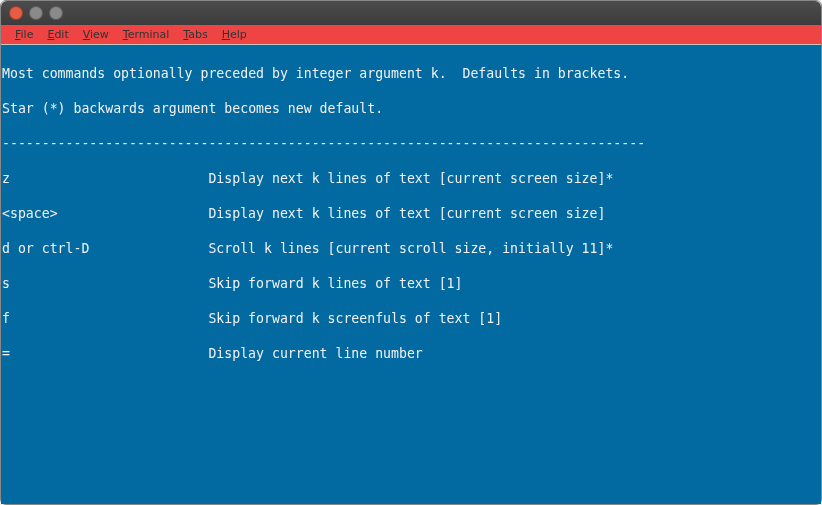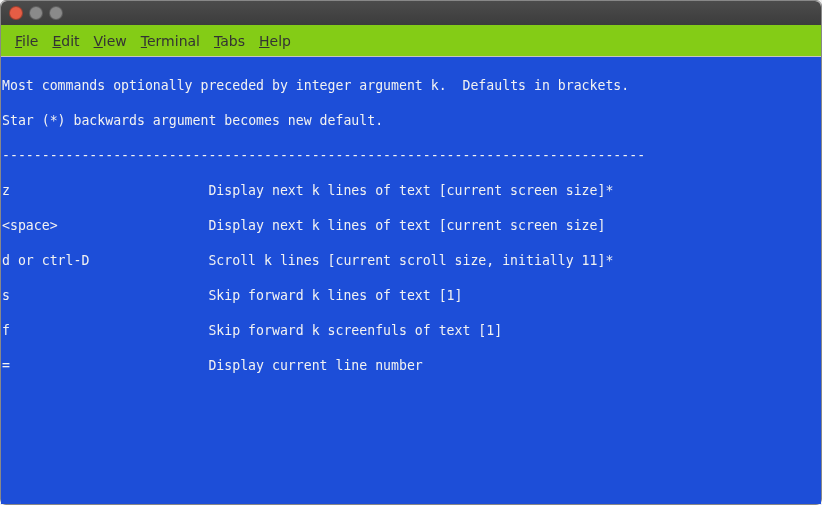--- a/index.html
+++ b/index.html
@@ -35,40 +35,40 @@
     .wbtn {
       width: 14px;
       height: 14px;
       border-radius: 50%;
       border: 1px solid rgba(0,0,0,0.3);
     }
     .wbtn.close { background: #e55d45; }
     .wbtn.min { background: #8a8a8a; }
     .wbtn.max { background: #8a8a8a; }
     .menubar {
-      height: 32px;
-      background: #84cc16;
+      height: 20px;
+      background: #ef4444;
       display: flex;
       align-items: center;
       padding: 0 8px;
       gap: 2px;
-      font-size: 14px;
+      font-size: 11px;
       color: #333;
       border-bottom: 1px solid #c8c4bf;
     }
     .menuitem {
       padding: 2px 6px;
       cursor: default;
     }
     .menuitem .u {
       text-decoration: underline;
     }
     .terminal {
       flex: 1;
-      background: #1d4ed8;
+      background: #0369a1;
       color: #f2f2f2;
       font-family: "DejaVu Sans Mono", "Liberation Mono", monospace;
       font-size: 13.2px;
       line-height: 1.33;
       padding: 2px 0 2px 1px;
       overflow: hidden;
       white-space: pre;
       position: relative;
     }
     .row {

